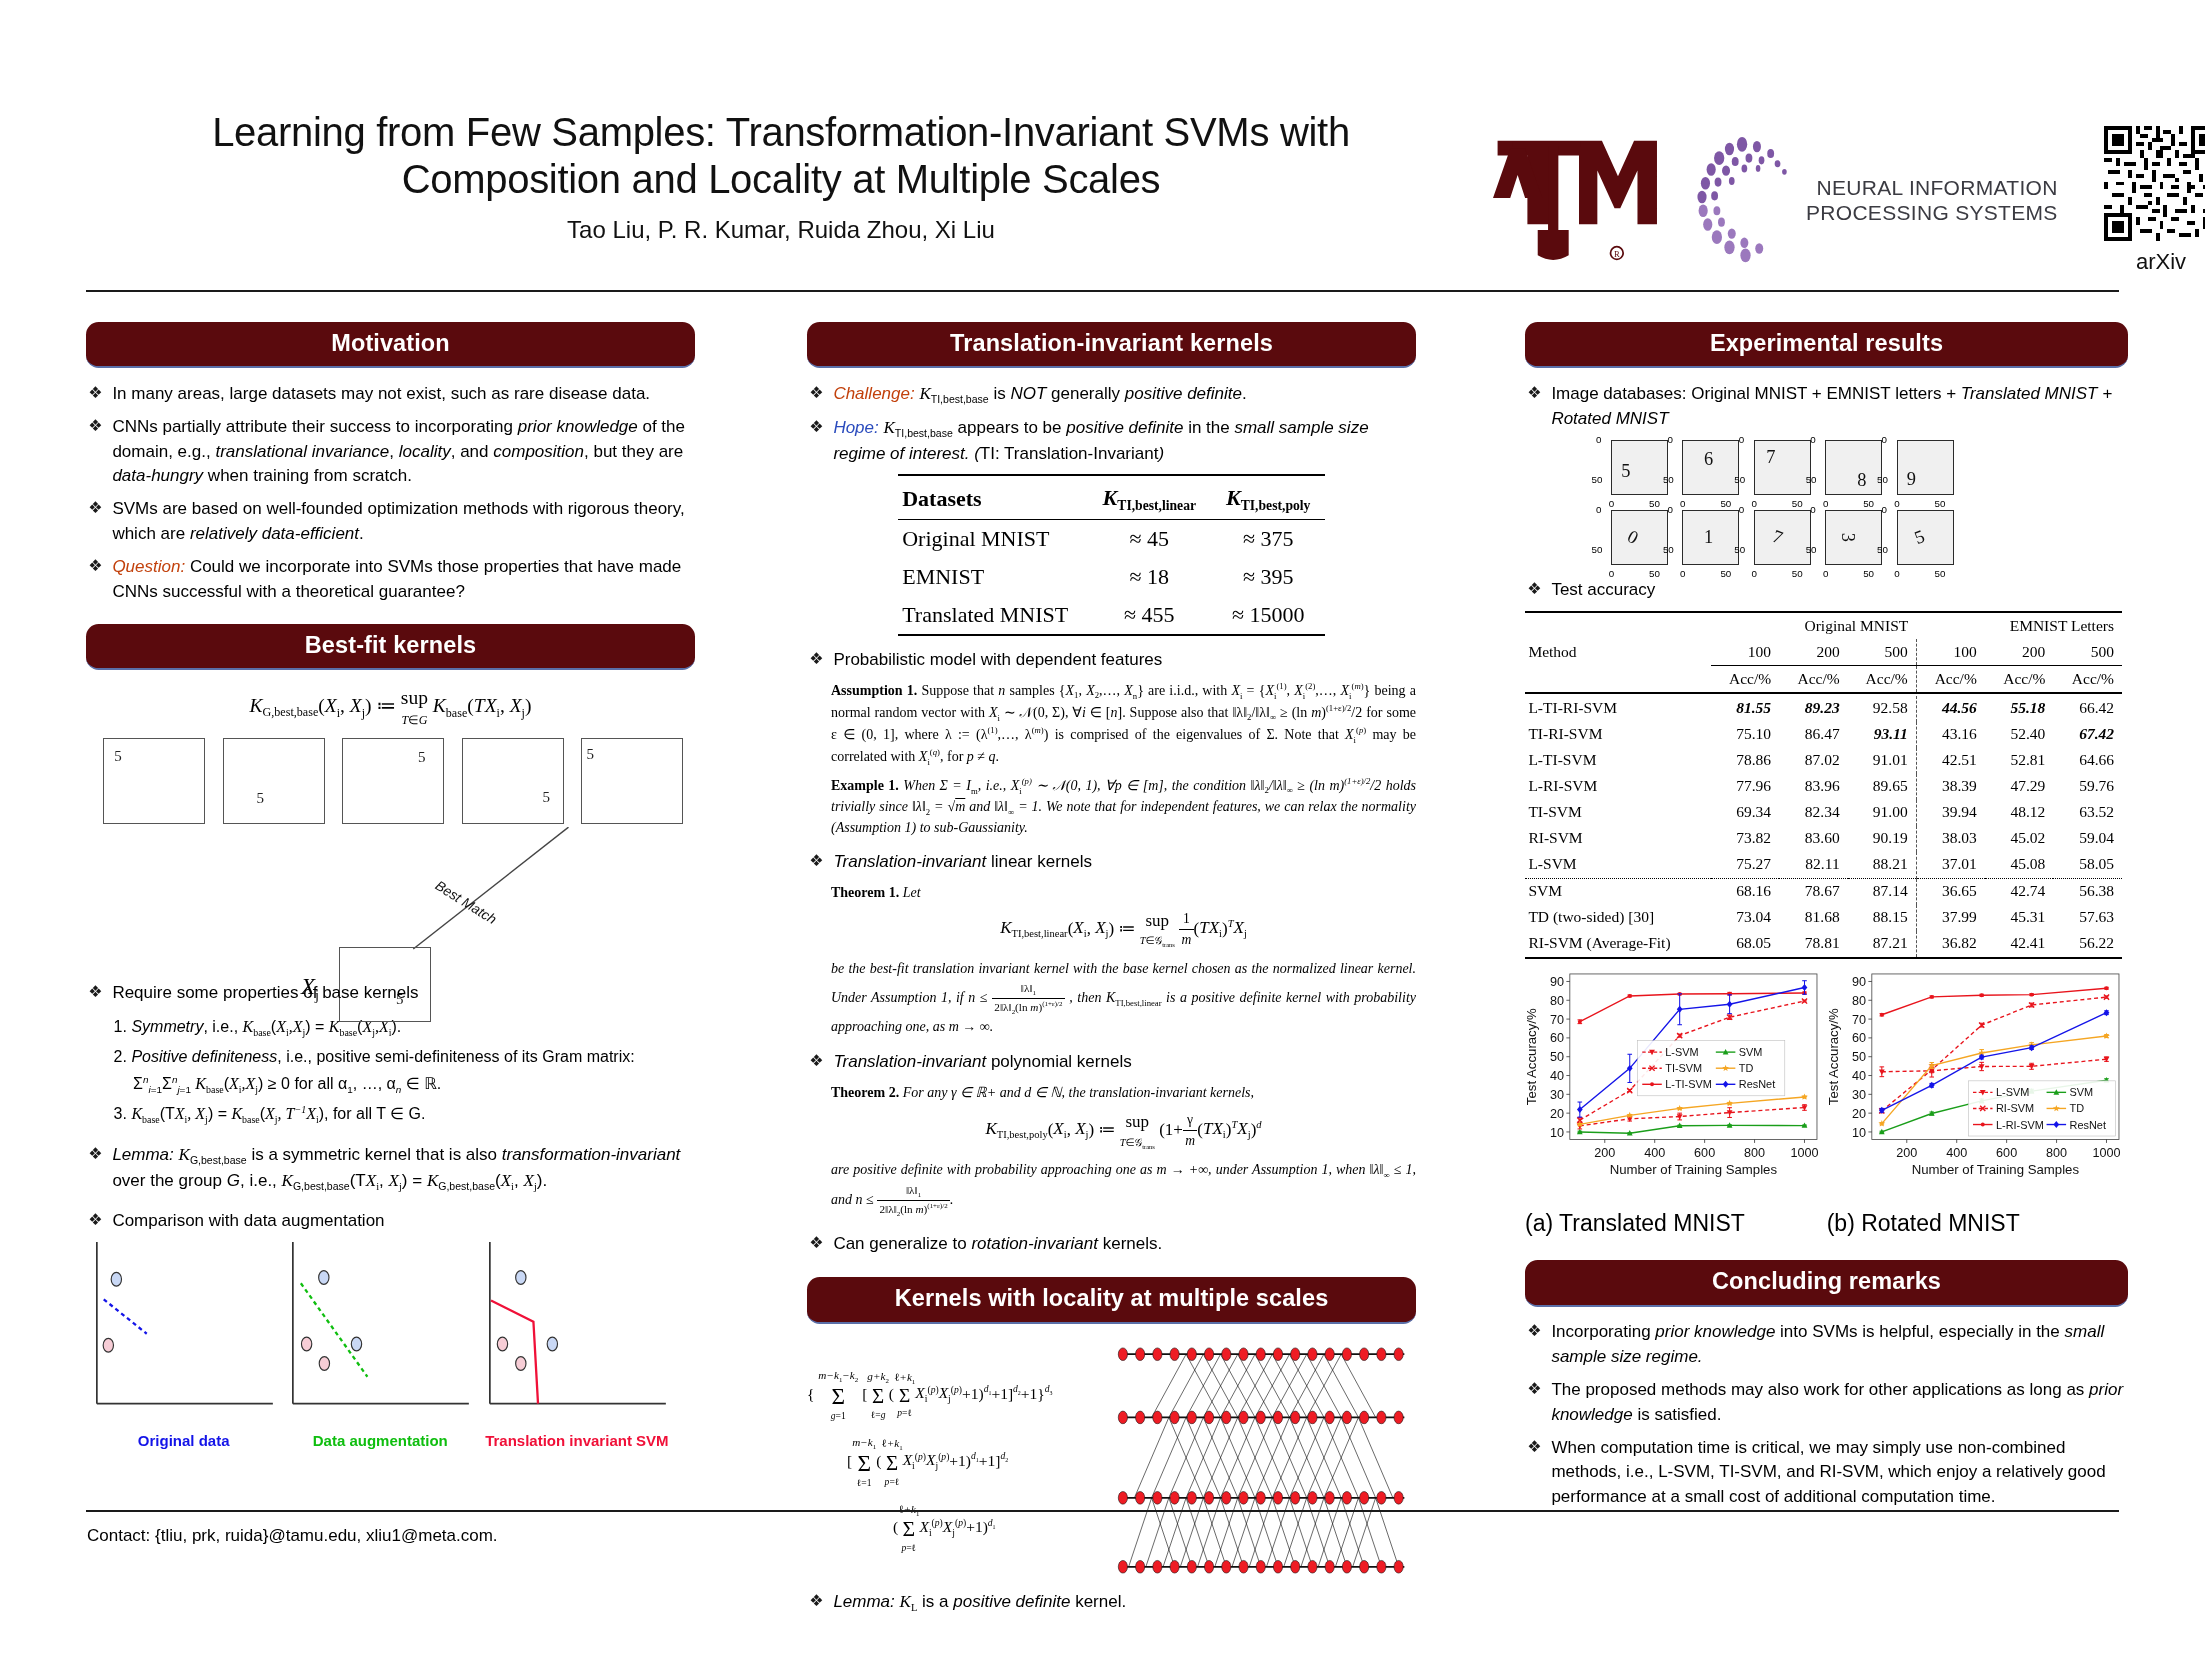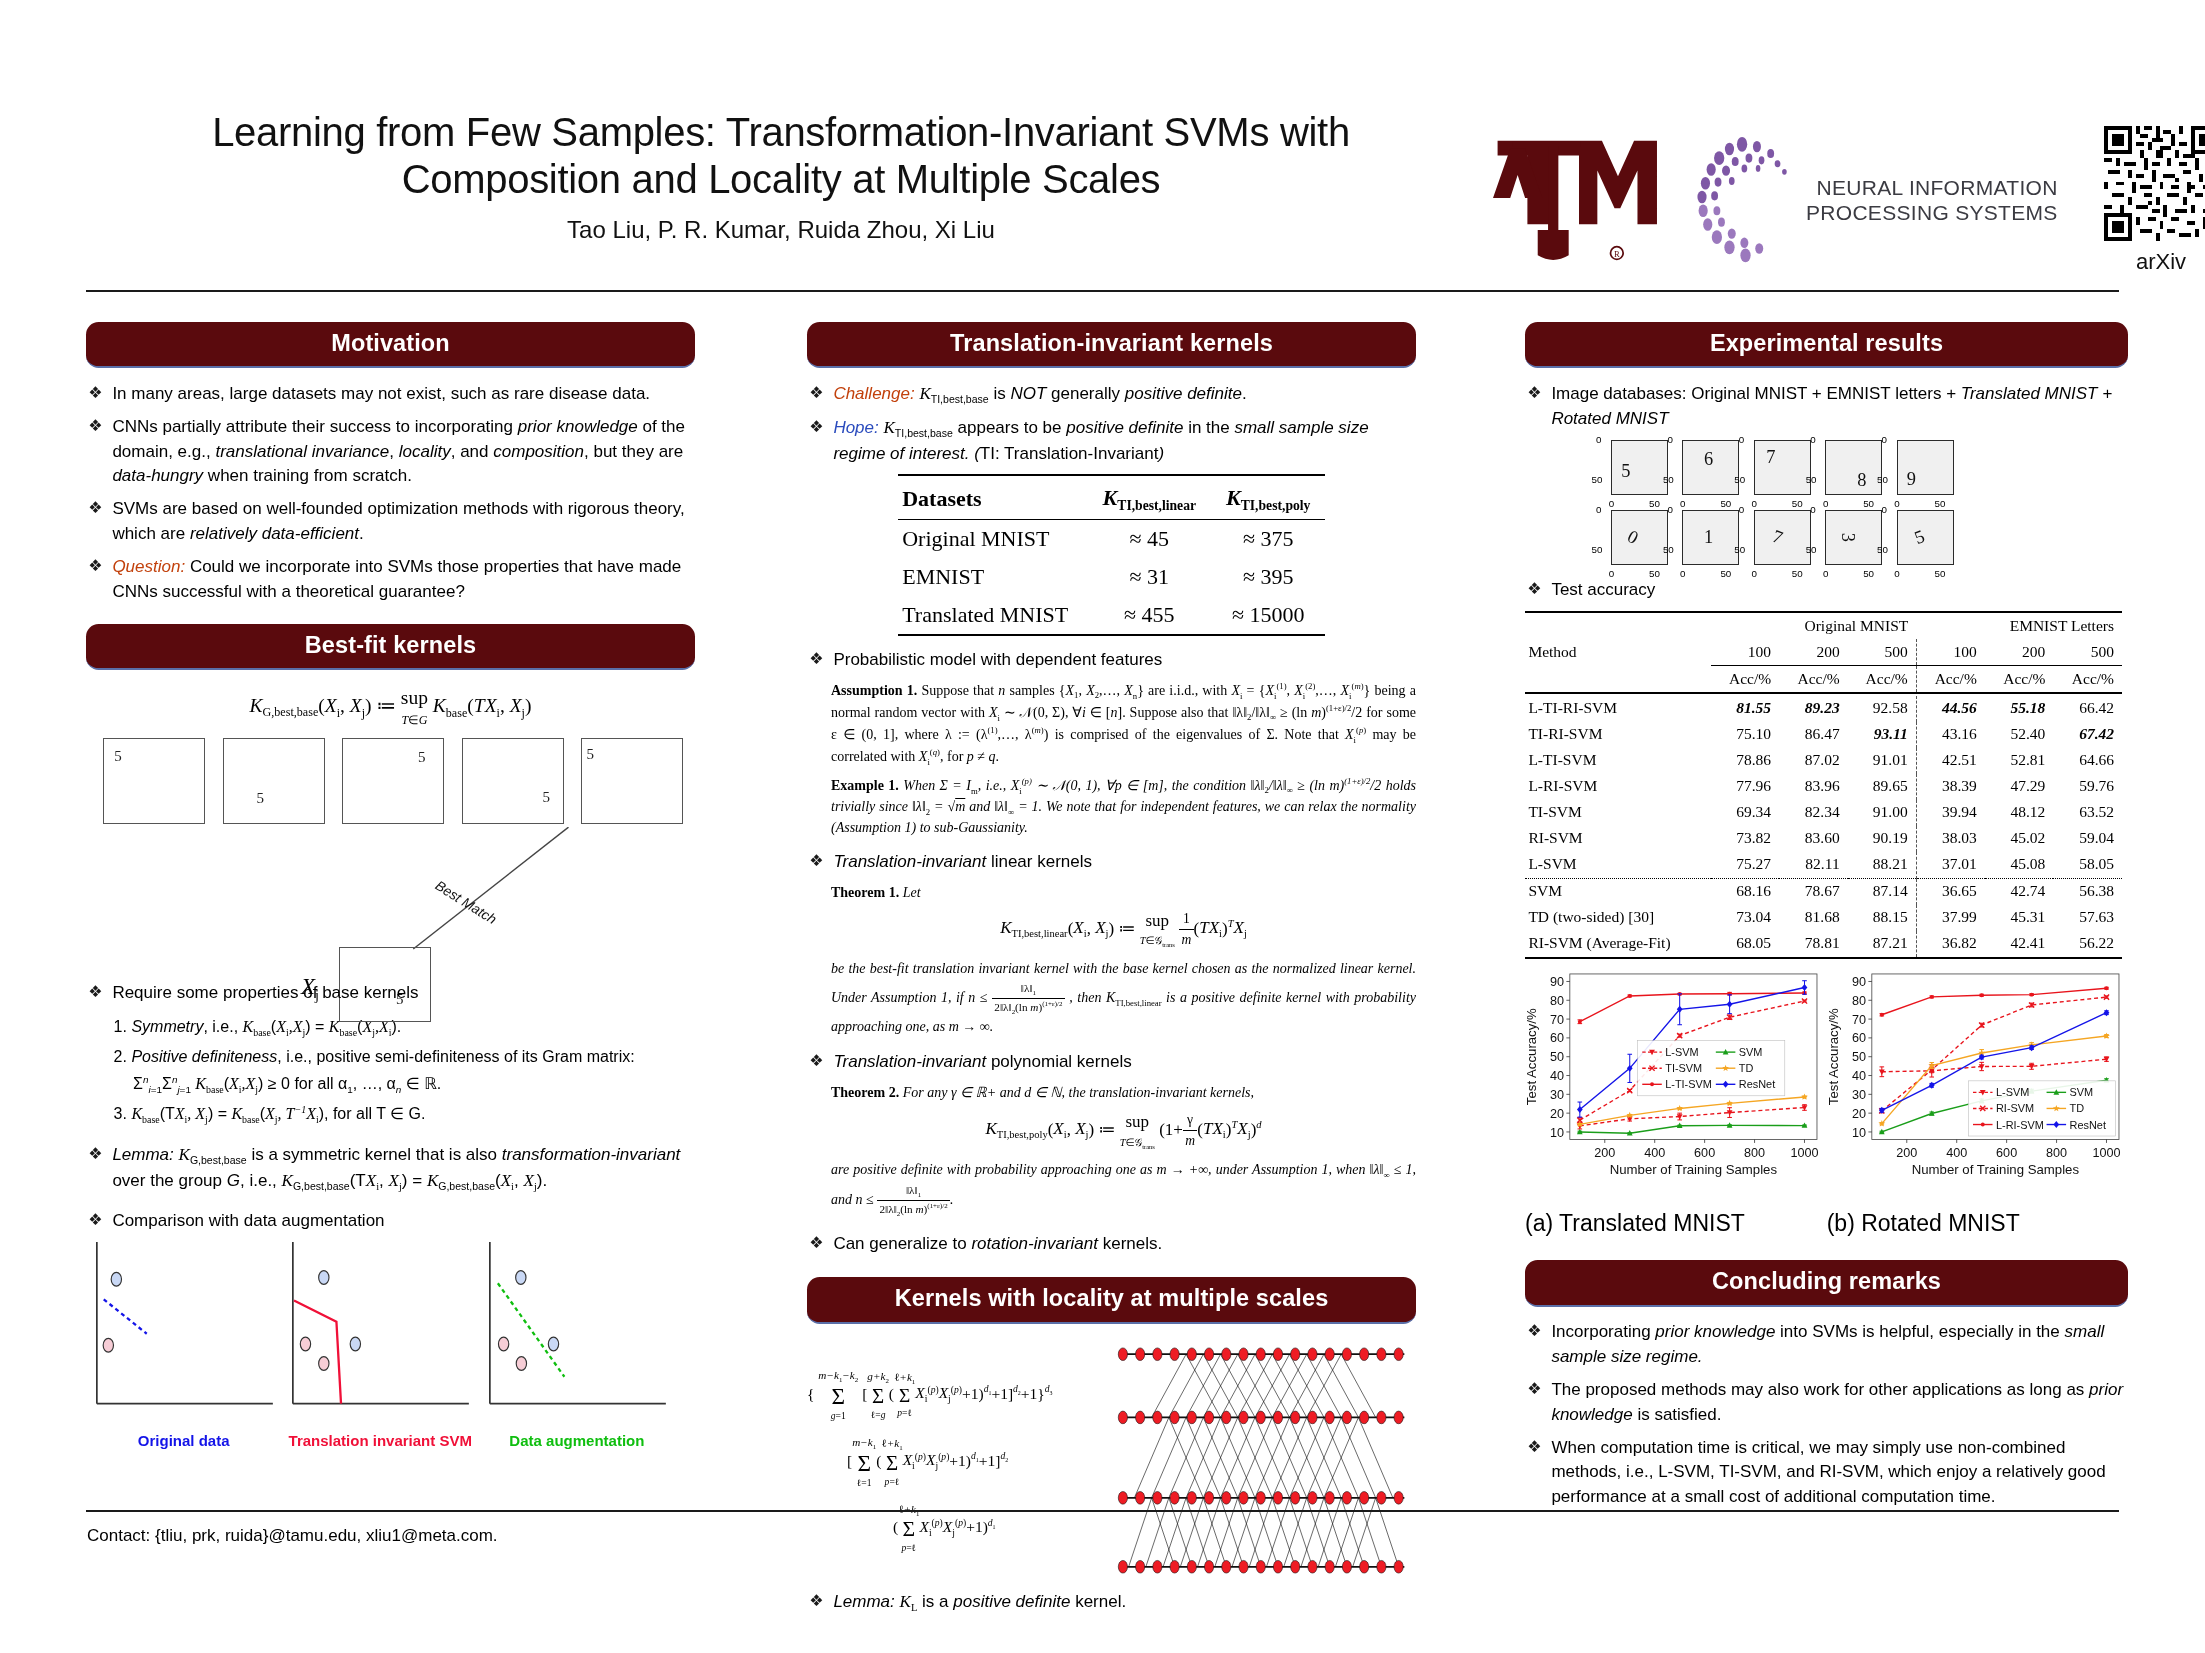--- a/index.html
+++ b/index.html
@@ -377,40 +377,40 @@
           <line x1="20" y1="100" x2="95" y2="160" stroke="#1414e8" stroke-width="4" stroke-dasharray="7,6"></line>
           <ellipse cx="42" cy="65" rx="9" ry="12" fill="#c9d8f5" stroke="#333" stroke-width="2"></ellipse>
           <ellipse cx="28" cy="180" rx="9" ry="12" fill="#f7cdd6" stroke="#333" stroke-width="2"></ellipse>
         </svg>
         <div class="cmp-cap" style="color:#1414e8;">Original data</div>
       </div>
       <div class="cmp-panel">
         <svg class="cmp-plot" viewBox="0 0 320 300">
           <line x1="8" y1="0" x2="8" y2="282" stroke="#333" stroke-width="3"></line>
           <line x1="8" y1="282" x2="315" y2="282" stroke="#333" stroke-width="3"></line>
+          <line x1="22" y1="72" x2="138" y2="235" stroke="#0fbe0f" stroke-width="4" stroke-dasharray="7,6"></line>
+          <ellipse cx="62" cy="62" rx="9" ry="12" fill="#c9d8f5" stroke="#333" stroke-width="2"></ellipse>
+          <ellipse cx="32" cy="178" rx="9" ry="12" fill="#f7cdd6" stroke="#333" stroke-width="2"></ellipse>
+          <ellipse cx="119" cy="178" rx="9" ry="12" fill="#c9d8f5" stroke="#333" stroke-width="2"></ellipse>
+          <ellipse cx="63" cy="212" rx="9" ry="12" fill="#f7cdd6" stroke="#333" stroke-width="2"></ellipse>
+        </svg>
+        <div class="cmp-cap" style="color:#0fbe0f;">Data augmentation</div>
+      </div>
+      <div class="cmp-panel">
+        <svg class="cmp-plot" viewBox="0 0 320 300">
+          <line x1="8" y1="0" x2="8" y2="282" stroke="#333" stroke-width="3"></line>
+          <line x1="8" y1="282" x2="315" y2="282" stroke="#333" stroke-width="3"></line>
           <polyline points="10,102 84,139 92,282" fill="none" stroke="#f01038" stroke-width="4"></polyline>
           <ellipse cx="62" cy="62" rx="9" ry="12" fill="#c9d8f5" stroke="#333" stroke-width="2"></ellipse>
           <ellipse cx="30" cy="178" rx="9" ry="12" fill="#f7cdd6" stroke="#333" stroke-width="2"></ellipse>
           <ellipse cx="117" cy="178" rx="9" ry="12" fill="#c9d8f5" stroke="#333" stroke-width="2"></ellipse>
           <ellipse cx="62" cy="212" rx="9" ry="12" fill="#f7cdd6" stroke="#333" stroke-width="2"></ellipse>
         </svg>
         <div class="cmp-cap" style="color:#f01038;">Translation invariant SVM</div>
       </div>
-      <div class="cmp-panel">
-        <svg class="cmp-plot" viewBox="0 0 320 300">
-          <line x1="8" y1="0" x2="8" y2="282" stroke="#333" stroke-width="3"></line>
-          <line x1="8" y1="282" x2="315" y2="282" stroke="#333" stroke-width="3"></line>
-          <line x1="22" y1="72" x2="138" y2="235" stroke="#0fbe0f" stroke-width="4" stroke-dasharray="7,6"></line>
-          <ellipse cx="62" cy="62" rx="9" ry="12" fill="#c9d8f5" stroke="#333" stroke-width="2"></ellipse>
-          <ellipse cx="32" cy="178" rx="9" ry="12" fill="#f7cdd6" stroke="#333" stroke-width="2"></ellipse>
-          <ellipse cx="119" cy="178" rx="9" ry="12" fill="#c9d8f5" stroke="#333" stroke-width="2"></ellipse>
-          <ellipse cx="63" cy="212" rx="9" ry="12" fill="#f7cdd6" stroke="#333" stroke-width="2"></ellipse>
-        </svg>
-        <div class="cmp-cap" style="color:#0fbe0f;">Data augmentation</div>
-      </div>
     </div>
   </div>
 </div>
 
 <div class="col col2">
   <div class="sec-head">Translation-invariant kernels</div>
   <div class="sec-body">
     <ul class="bul">
       <li class="red"><span class="lead">Challenge:</span> <span class="math">K</span><sub>TI,best,base</sub> is <i>NOT</i> generally <i>positive definite</i>.</li>
       <li class="blue"><span class="lead">Hope:</span> <span class="math">K</span><sub>TI,best,base</sub> appears to be <i>positive definite</i> in the <i>small sample size regime of interest. (</i>TI: Translation-Invariant<i>)</i></li>
@@ -428,21 +428,21 @@
           </tr>
       </thead>
       <tbody>
         <tr>
           <td>Original MNIST</td>
           <td>≈ 45</td>
           <td>≈ 375</td>
         </tr>
         <tr>
           <td>EMNIST</td>
-          <td>≈ 31</td>
+          <td>≈ 18</td>
           <td>≈ 395</td>
         </tr>
         <tr>
           <td>Translated MNIST</td>
           <td>≈ 455</td>
           <td>≈ 15000</td>
         </tr>
         <tr>
             <td class="tbline" colspan="3" style="padding:0;height:1.1px;"></td>
           </tr>

